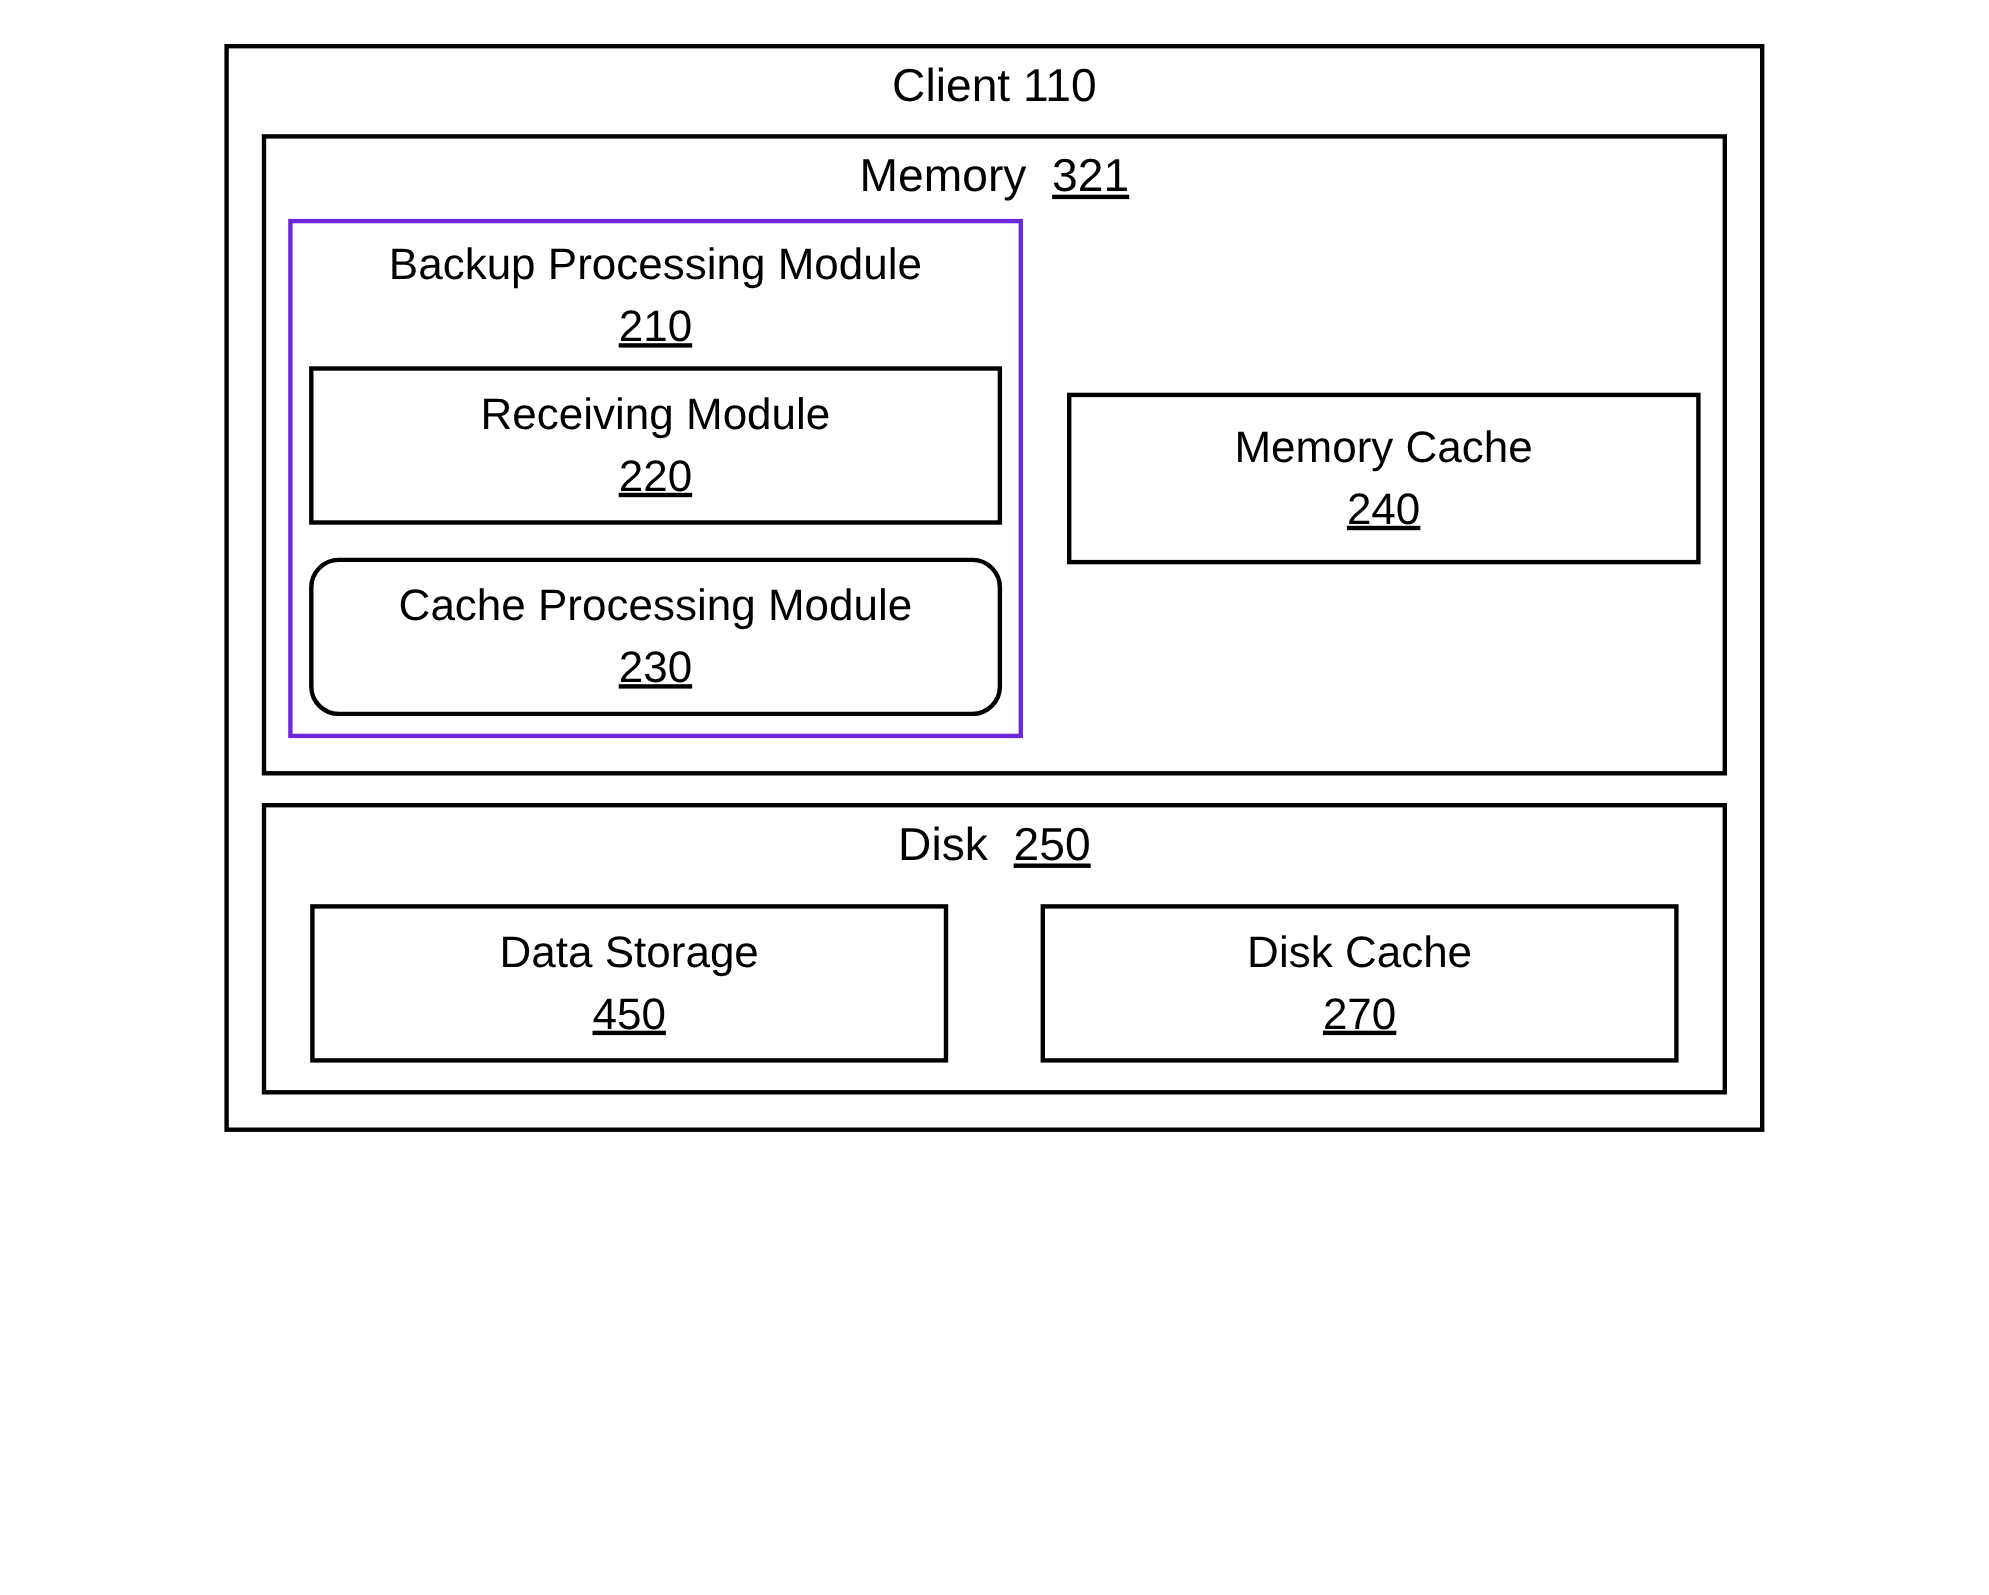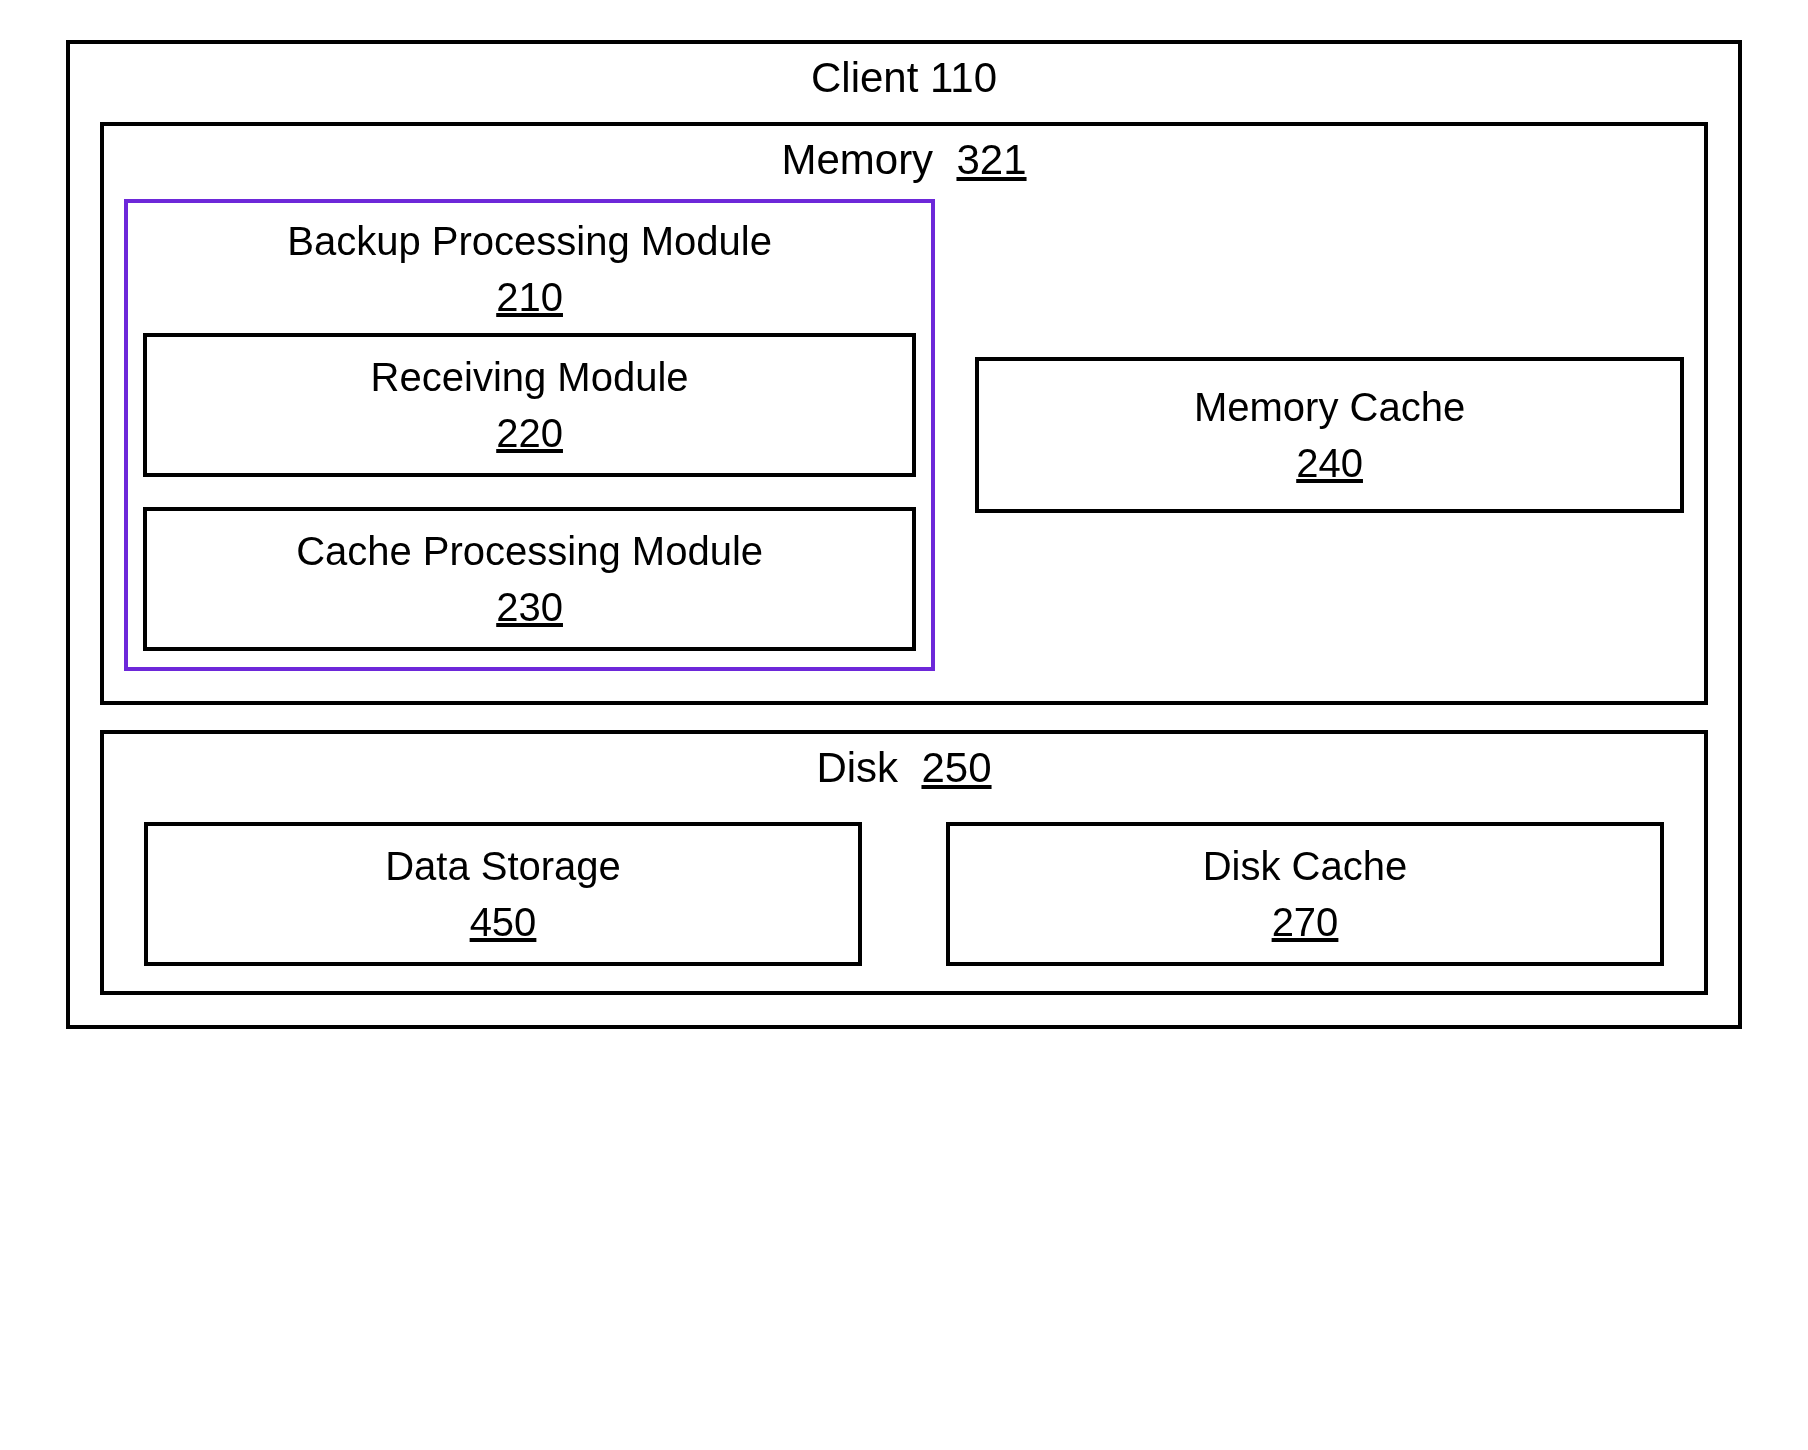--- a/index.html
+++ b/index.html
@@ -10,21 +10,21 @@
     body {
       font-family: Arial, Helvetica, sans-serif;
       background: #fff;
       padding: 40px;
       display: flex;
       justify-content: center;
       align-items: flex-start;
     }
     .client-box {
       border: 4px solid #000;
-      width: 1676px;
+      width: 1400px;
       padding: 0 30px 30px 30px;
     }
     .client-title {
       text-align: center;
       font-size: 42px;
       padding: 10px 0 20px 0;
     }
     .memory-box {
       border: 4px solid #000;
       padding: 0 20px 30px 20px;
@@ -52,20 +52,21 @@
     }
     .inner-box {
       border: 4px solid #000;
       text-align: center;
       padding: 12px 0;
       margin-top: 8px;
       margin-bottom: 30px;
     }
     .inner-box:last-child {
       margin-bottom: 0;
+      border-radius: 27px;
     }
     .inner-title {
       font-size: 40px;
       line-height: 1.4;
     }
     .mem-cache-box {
       border: 4px solid #000;
       flex: 1;
       text-align: center;
       padding: 18px 0;

